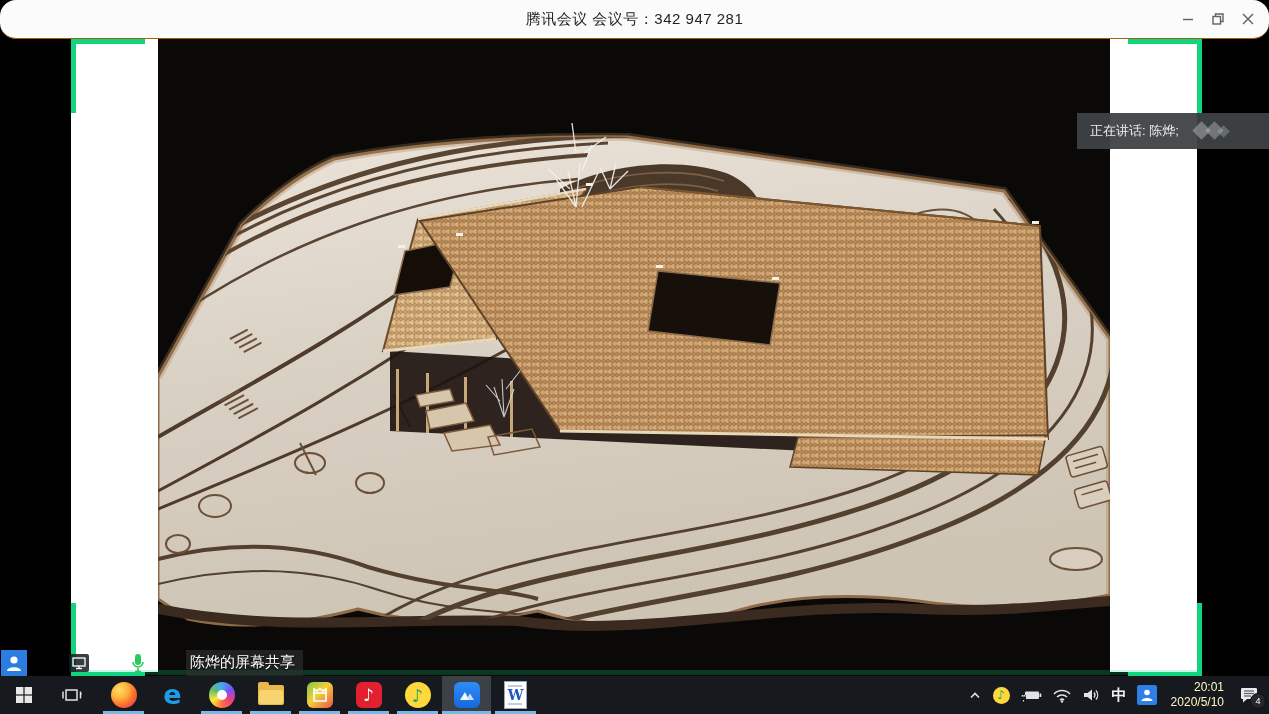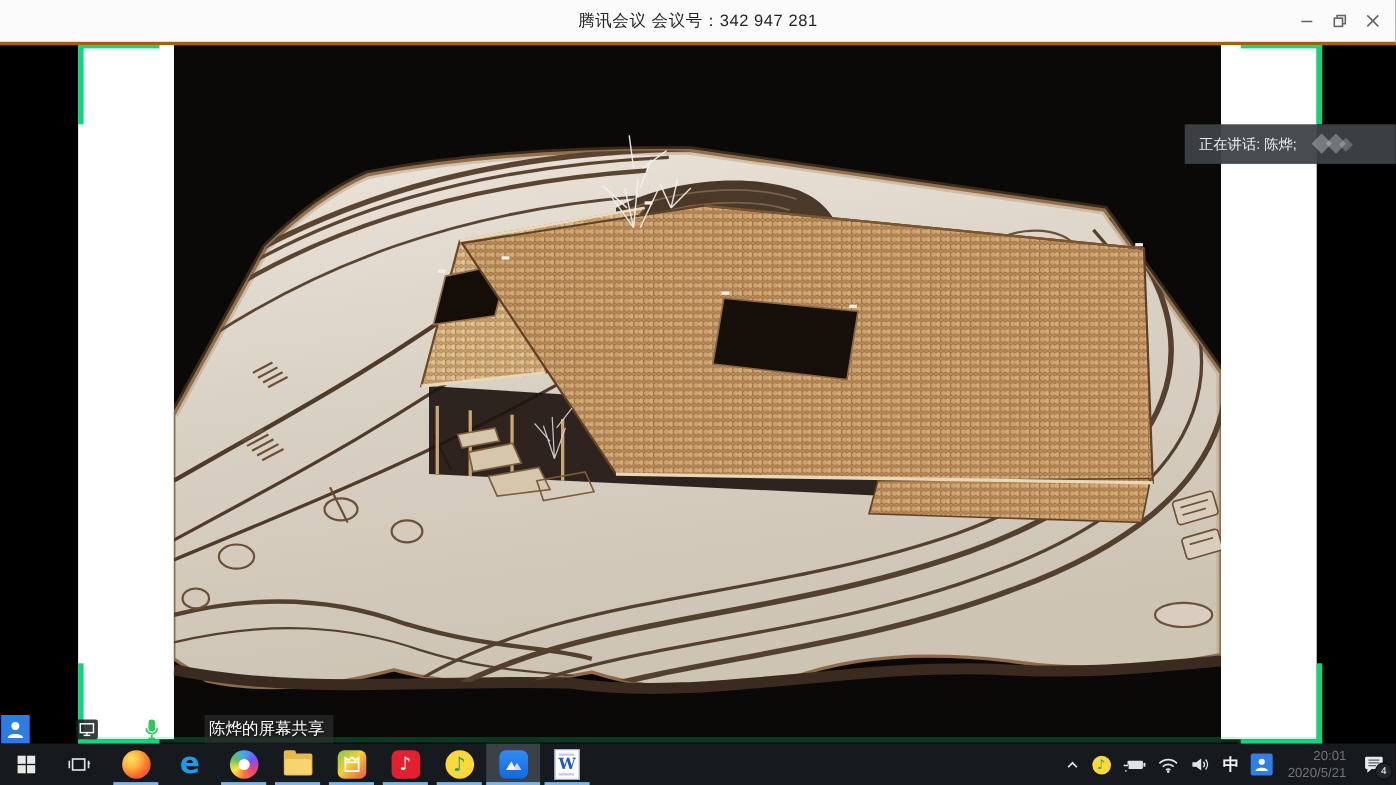--- a/index.html
+++ b/index.html
@@ -1,22 +1,22 @@
 <!DOCTYPE html>
 <html><head>
 <meta charset="utf-8">
 <style>
   html,body{margin:0;padding:0;background:#000;}
   .screen{position:relative;width:1269px;height:714px;overflow:hidden;background:#000;
           font-family:"Liberation Sans","DejaVu Sans",sans-serif;}
   .abs{position:absolute;}
 
   
-  .titlebar{left:0;top:0;width:1269px;height:38px;background:#fbfbfb;border-bottom:3px solid #a16207;
-            display:flex;align-items:center;justify-content:center;z-index:40;}
+  .titlebar{left:0;top:0;width:1269px;height:38px;background:#fbfbfb;border-bottom:1px solid #a16207;
+            display:flex;align-items:center;justify-content:center;z-index:40;border-radius:16px;}
   .titlebar .title{font-size:15px;color:#1f2023;letter-spacing:.5px;}
   .winctrl{position:absolute;right:6px;top:0;height:38px;display:flex;align-items:center;}
   .winctrl .wbtn{width:30px;height:30px;display:flex;align-items:center;justify-content:center;cursor:default;}
   .winctrl svg{stroke:#5f6368;stroke-width:1.4;fill:none;}
 
   
   .share-bg{left:71px;top:39px;width:1126px;height:633px;background:#ffffff;z-index:1;}
   .photo{left:158px;top:39px;width:952px;height:637px;z-index:2;}
   .bracket{width:69px;height:69px;z-index:6;border:0 solid #13d47e;}
   .b-tl{left:71px;top:39px;border-top-width:5px;border-left-width:5px;}
@@ -70,21 +70,21 @@
             display:flex;align-items:center;justify-content:center;color:#1f58c4;font-weight:bold;font-size:14px;
             font-family:"DejaVu Serif",serif;}
   .wordpage:before{content:"";position:absolute;left:3px;top:3px;width:14px;height:2px;background:#c3ccdc;}
   .wordpage:after{content:"";position:absolute;left:3px;bottom:3px;width:14px;height:2px;background:#c3ccdc;}
 
   .tray{margin-left:auto;display:flex;align-items:center;padding-right:4px;}
   .tr-btn{height:38px;display:flex;align-items:center;justify-content:center;padding:0 5px;position:relative;cursor:default;}
   .tr-btn svg{display:block;}
   .ime{color:#f2f2f2;font-size:15px;font-weight:bold;}
   .tray-person{width:20px;height:20px;background:#2e80e6;border-radius:2px;display:flex;align-items:center;justify-content:center;}
-  .clock{display:flex;flex-direction:column;align-items:flex-end;justify-content:center;color:#737373;
+  .clock{display:flex;flex-direction:column;align-items:flex-end;justify-content:center;color:#fef9c3;
          font-size:12px;line-height:15px;padding:0 9px;}
   .action{position:relative;}
   .badge{position:absolute;right:-1px;bottom:5px;width:14px;height:14px;border-radius:50%;background:#24282c;
          border:1px solid #0d0f11;color:#fff;font-size:9px;display:flex;align-items:center;justify-content:center;}
 </style>
 </head>
 <body>
 
 <div class="screen">
 
@@ -426,21 +426,21 @@
       <div class="tr-btn">
         <div class="tray-person">
           <svg width="16" height="16">
               <circle cx="8" cy="5.5" r="2.8" fill="#fff"></circle>
               <path d="M2.5,14 c0,-4 11,-4 11,0 Z" fill="#fff"></path>
             </svg>
         </div>
       </div>
       <div class="tr-btn clock">
         <span>20:01</span>
-        <span>2020/5/21</span>
+        <span>2020/5/10</span>
       </div>
       <div class="tr-btn action">
         <svg width="22" height="20">
           <rect x="3" y="3" width="16" height="11" rx="1.2" fill="#e8ebee"></rect>
           <polygon points="5,14 5,17.5 9,14" fill="#e8ebee"></polygon>
           <line x1="6" y1="6" x2="16" y2="6" stroke="#5a5f66" stroke-width="1.2"></line>
           <line x1="6" y1="8.5" x2="16" y2="8.5" stroke="#5a5f66" stroke-width="1.2"></line>
           <line x1="6" y1="11" x2="13" y2="11" stroke="#5a5f66" stroke-width="1.2"></line>
         </svg>
         <div class="badge">4</div>

